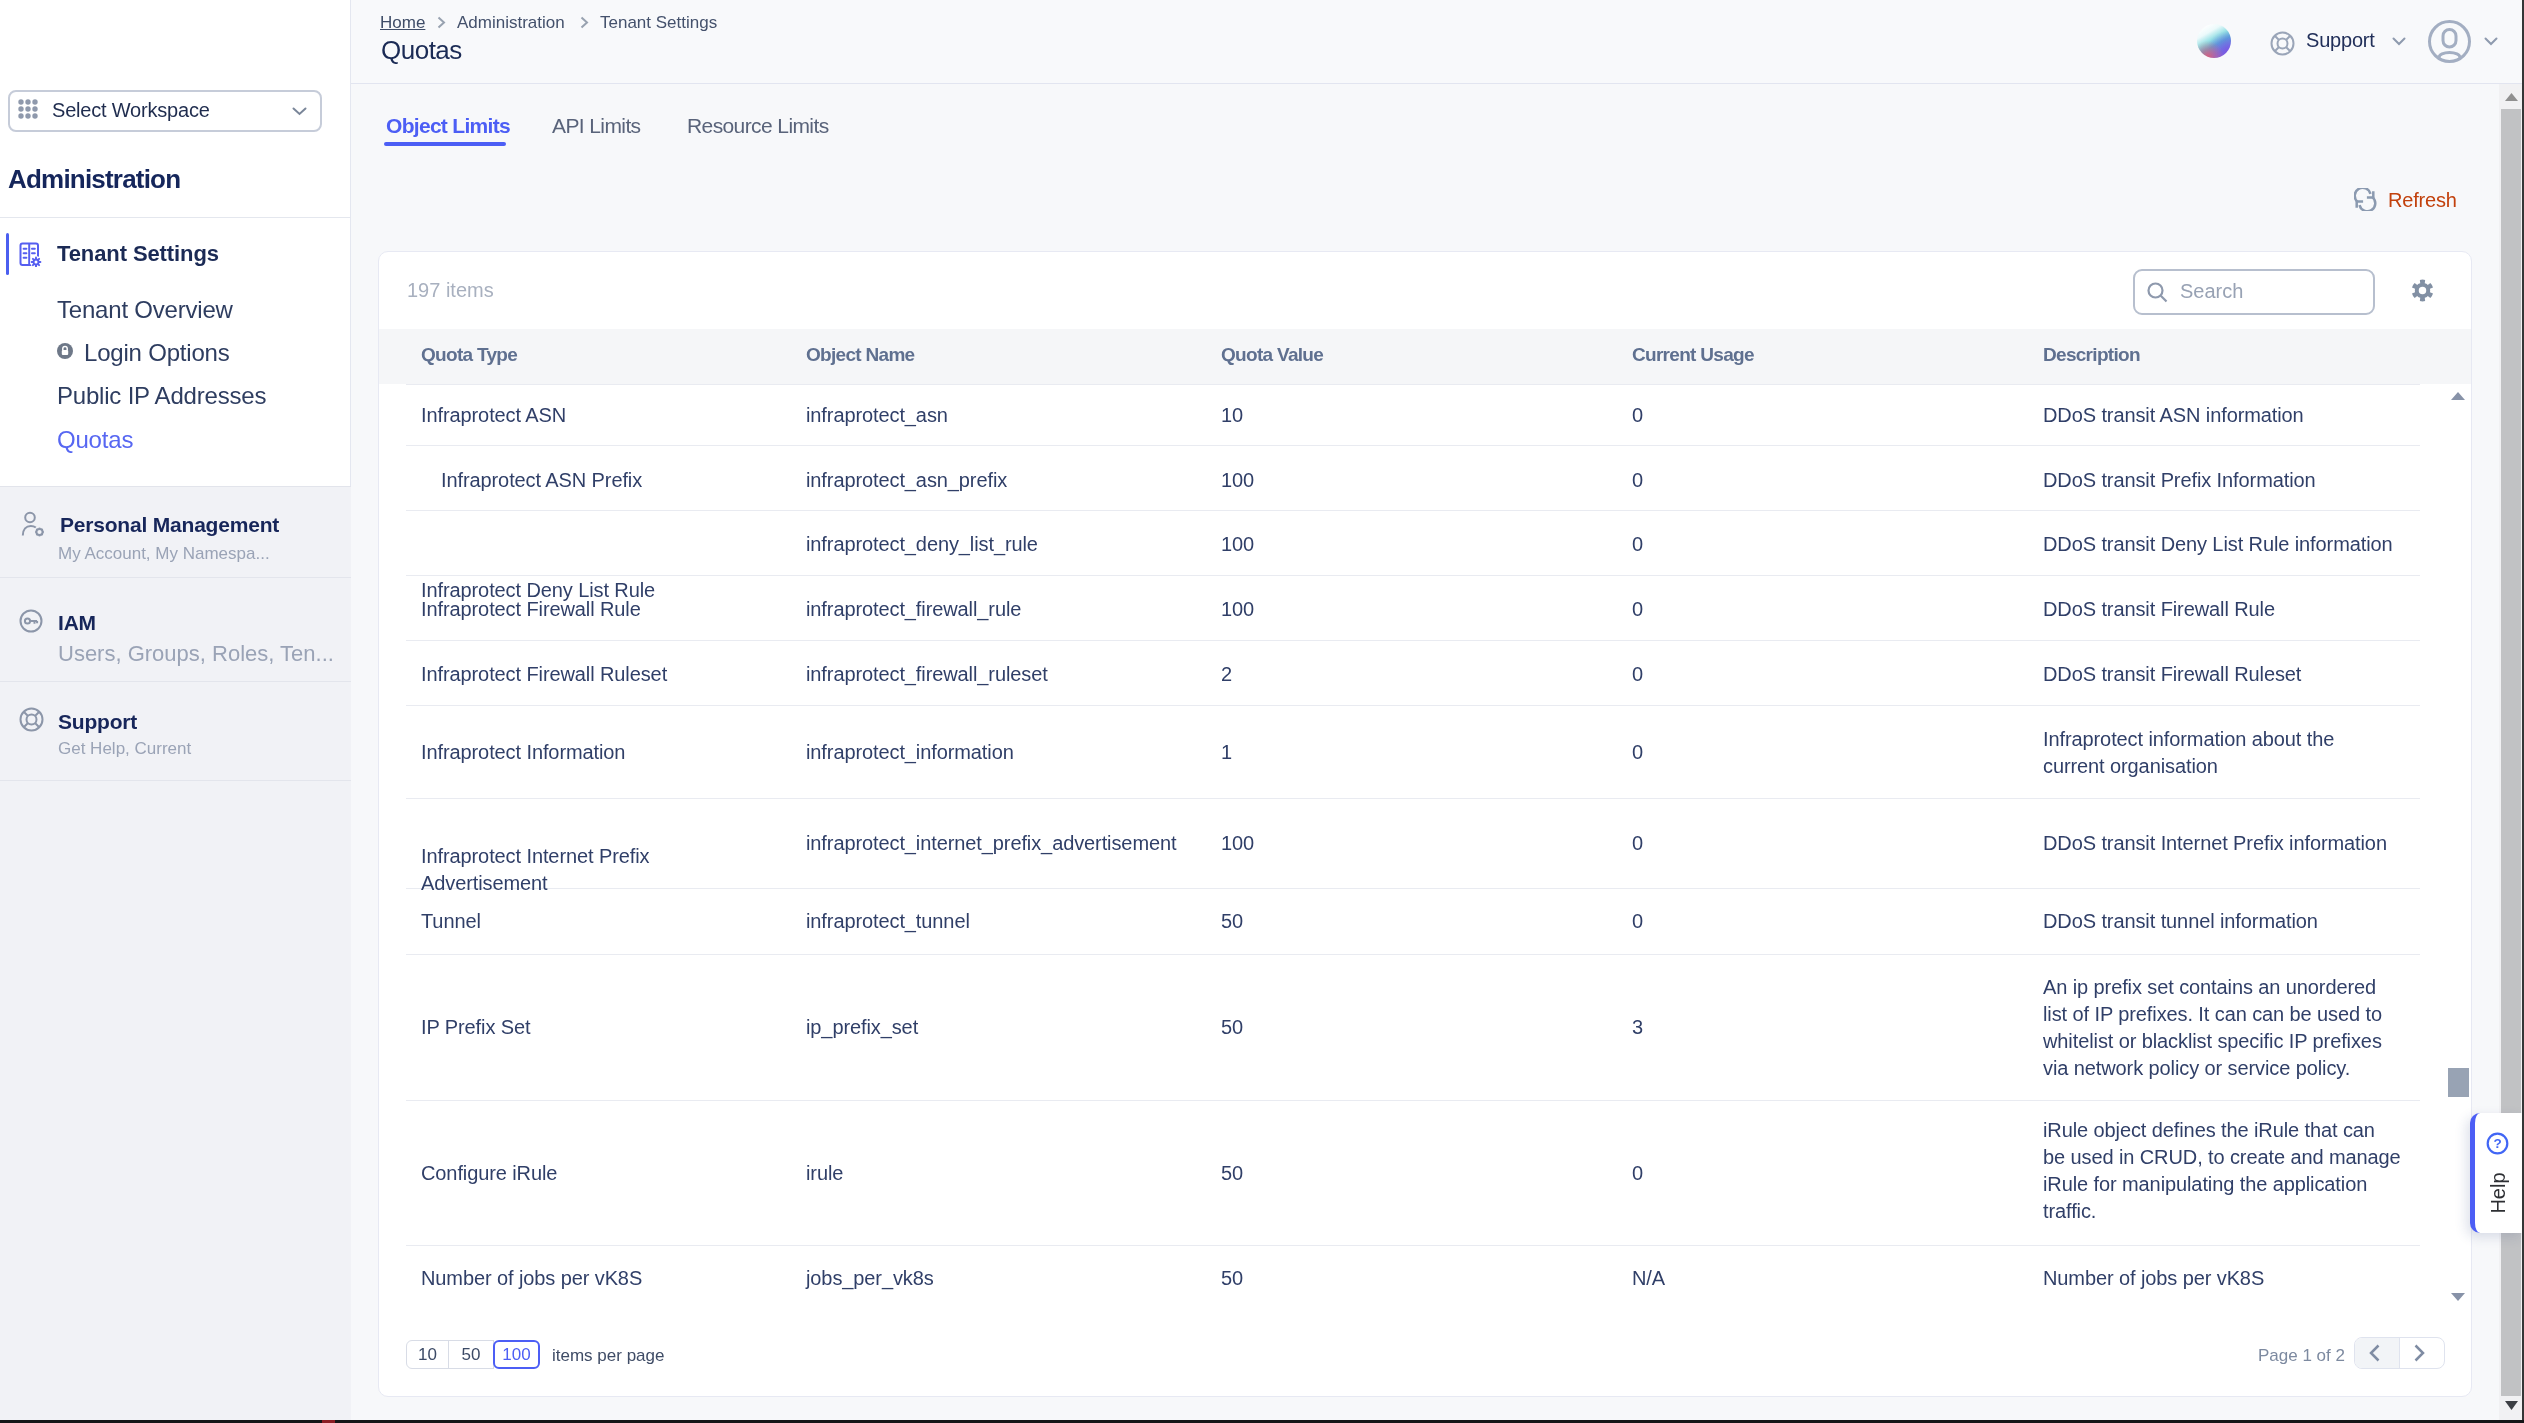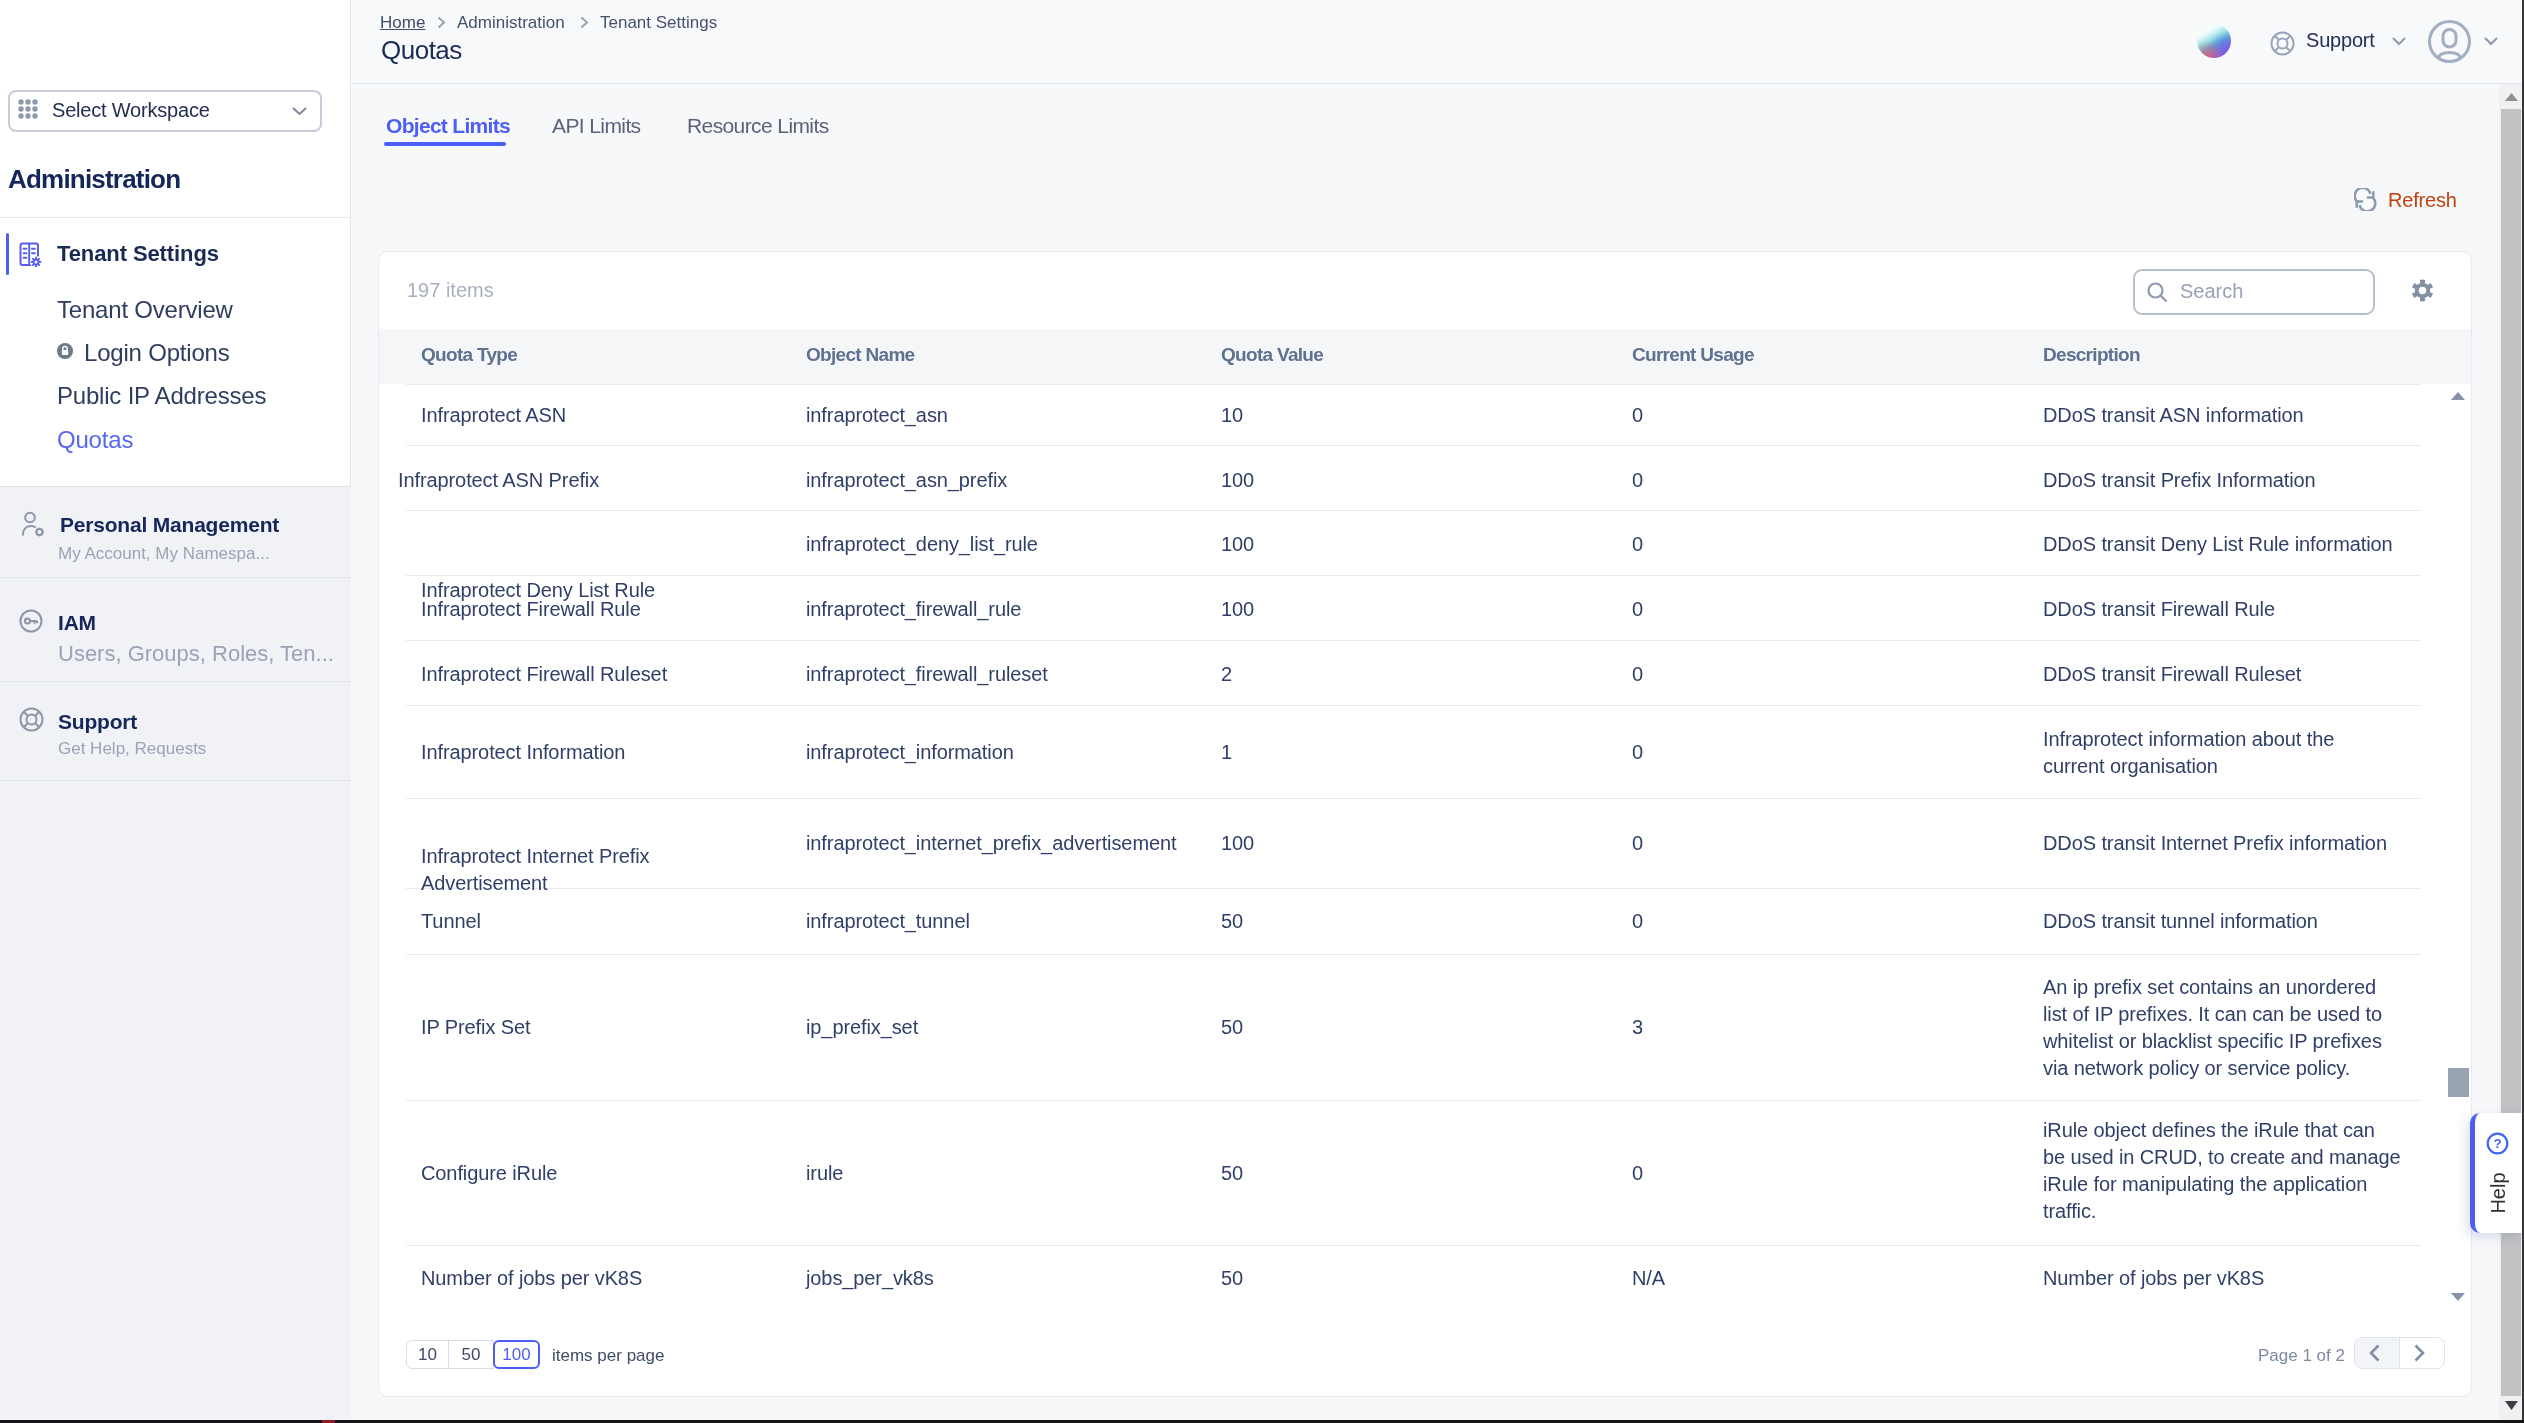--- a/index.html
+++ b/index.html
@@ -108,21 +108,21 @@
 </svg>
 <div class="abs" style="left:58px;top:611px;font-size:21px;font-weight:bold;color:#17265a;letter-spacing:-0.2px;">IAM</div>
 <div class="abs" style="left:58px;top:641px;font-size:22px;color:#9aa3b6;">Users, Groups, Roles, Ten...</div>
 
 <svg class="abs" style="left:19px;top:707px" width="25" height="25" viewBox="0 0 25 25" fill="none" stroke="#8c96a9" stroke-width="2">
   <circle cx="12.5" cy="12.5" r="11"></circle>
   <circle cx="12.5" cy="12.5" r="5"></circle>
   <path d="M9 9 L5 5 M16 9 L20 5 M9 16 L5 20 M16 16 L20 20"></path>
 </svg>
 <div class="abs" style="left:58px;top:710px;font-size:21px;font-weight:bold;color:#17265a;letter-spacing:-0.2px;">Support</div>
-<div class="abs" style="left:58px;top:739px;font-size:17px;color:#9aa3b6;">Get Help, Requests</div>
+<div class="abs" style="left:58px;top:739px;font-size:17px;color:#9aa3b6;">Get Help, Current</div>
 
 <div class="abs" style="left:351px;top:0;width:2173px;height:84px;background:#f8f9fb;border-bottom:1px solid #e2e5f0;"></div>
 <div class="abs" style="left:380px;top:13px;font-size:17px;color:#3f4d68;">
   <span style="text-decoration:underline;">Home</span>
 </div>
 <svg class="abs" style="left:437px;top:16px" width="9" height="13" viewBox="0 0 9 13" fill="none" stroke="#98a2b0" stroke-width="2">
     <path d="M1.5 1.5 L7 6.5 L1.5 11.5"></path>
   </svg>
 <div class="abs" style="left:457px;top:13px;font-size:17px;color:#44516c;">Administration</div>
 <svg class="abs" style="left:580px;top:16px" width="9" height="13" viewBox="0 0 9 13" fill="none" stroke="#98a2b0" stroke-width="2">
@@ -209,21 +209,21 @@
 <div class="sep" style="top:954px;"></div>
 <div class="sep" style="top:1100px;"></div>
 <div class="sep" style="top:1245px;"></div>
 
 <div class="abs cell" style="left:421px;top:402px;">Infraprotect ASN</div>
 <div class="abs cell" style="left:806px;top:402px;">infraprotect_asn</div>
 <div class="abs cell" style="left:1221px;top:402px;">10</div>
 <div class="abs cell" style="left:1632px;top:402px;">0</div>
 <div class="abs cell" style="left:2043px;top:402px;">DDoS transit ASN information</div>
 
-<div class="abs cell" style="left:398px;top:467px;text-align:center;">Infraprotect ASN Prefix</div>
+<div class="abs cell" style="left:441px;top:467px;text-align:center;">Infraprotect ASN Prefix</div>
 <div class="abs cell" style="left:806px;top:467px;">infraprotect_asn_prefix</div>
 <div class="abs cell" style="left:1221px;top:467px;">100</div>
 <div class="abs cell" style="left:1632px;top:467px;">0</div>
 <div class="abs cell" style="left:2043px;top:467px;">DDoS transit Prefix Information</div>
 
 <div class="abs cell" style="left:421px;top:531px;margin-top:46px;">Infraprotect Deny List Rule</div>
 <div class="abs cell" style="left:806px;top:531px;">infraprotect_deny_list_rule</div>
 <div class="abs cell" style="left:1221px;top:531px;">100</div>
 <div class="abs cell" style="left:1632px;top:531px;">0</div>
 <div class="abs cell" style="left:2043px;top:531px;">DDoS transit Deny List Rule information</div>

